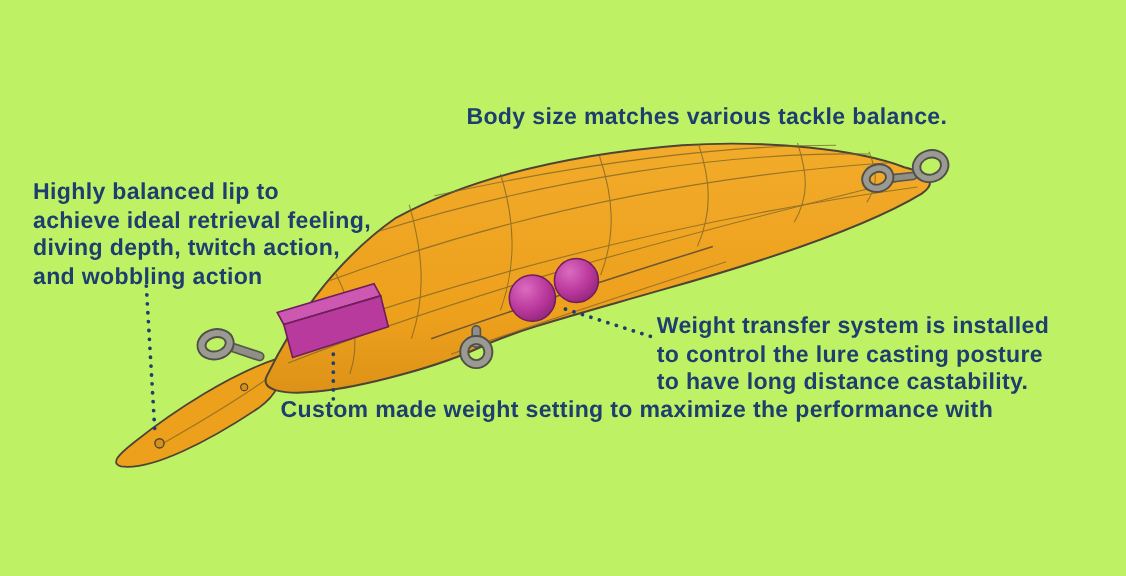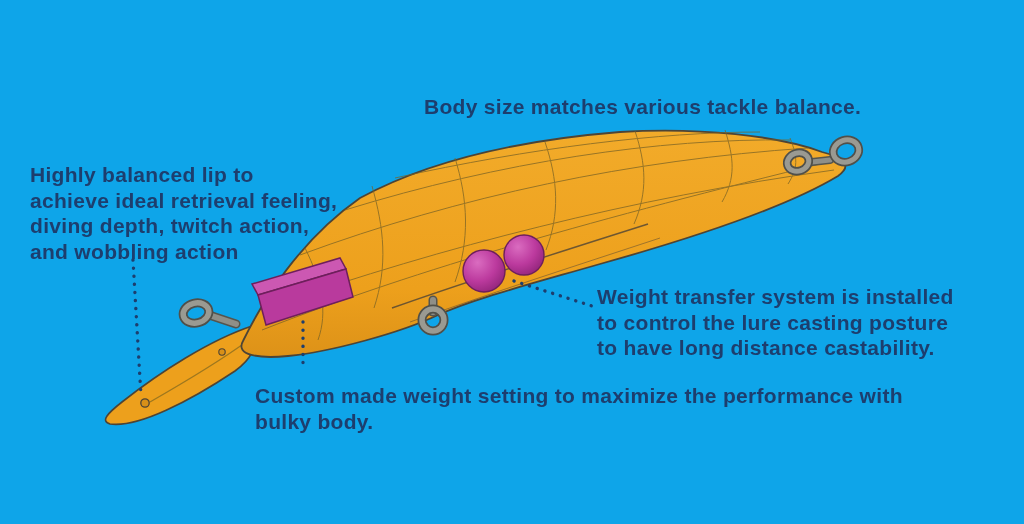--- a/index.html
+++ b/index.html
@@ -5,41 +5,41 @@
   html, body {
     margin: 0;
     padding: 0;
     background: #ffffff;
   }
   .stage {
     position: relative;
     width: 1024px;
     height: 524px;
     overflow: hidden;
-    background: #0ea5e9;
+    background: #bef264;
     font-family: "Liberation Sans", sans-serif;
   }
   .stage svg {
     position: absolute;
     left: 0;
     top: 0;
   }
   .note {
     position: absolute;
     color: #1d3e6e;
     font-weight: 700;
     font-size: 21px;
     line-height: 1.22;
     letter-spacing: 0.3px;
     white-space: nowrap;
   }
   .note-top    { left: 424px; top: 94px;  }
   .note-left   { left: 30px;  top: 162px; }
   .note-right  { left: 597px; top: 284px; }
-  .note-bottom { left: 255px; top: 383px; }
+  .note-bottom { left: 255px; top: 360px; }
 </style>
 </head>
 <body>
 
 <div class="stage">
 
   <svg width="1024" height="524" viewBox="0 0 1024 524">
     <defs>
       <radialGradient id="ballGrad" cx="35%" cy="30%" r="80%">
         <stop offset="0%" stop-color="#da6cc0"></stop>
@@ -147,16 +147,15 @@
   </div>
 
   <div class="note note-right">
     <div>Weight transfer system is installed</div>
     <div>to control the lure casting posture</div>
     <div>to have long distance castability.</div>
   </div>
 
   <div class="note note-bottom">
     <div>Custom made weight setting to maximize the performance with</div>
-    <div>bulky body.</div>
   </div>
 
 </div>
 
 </body></html>

